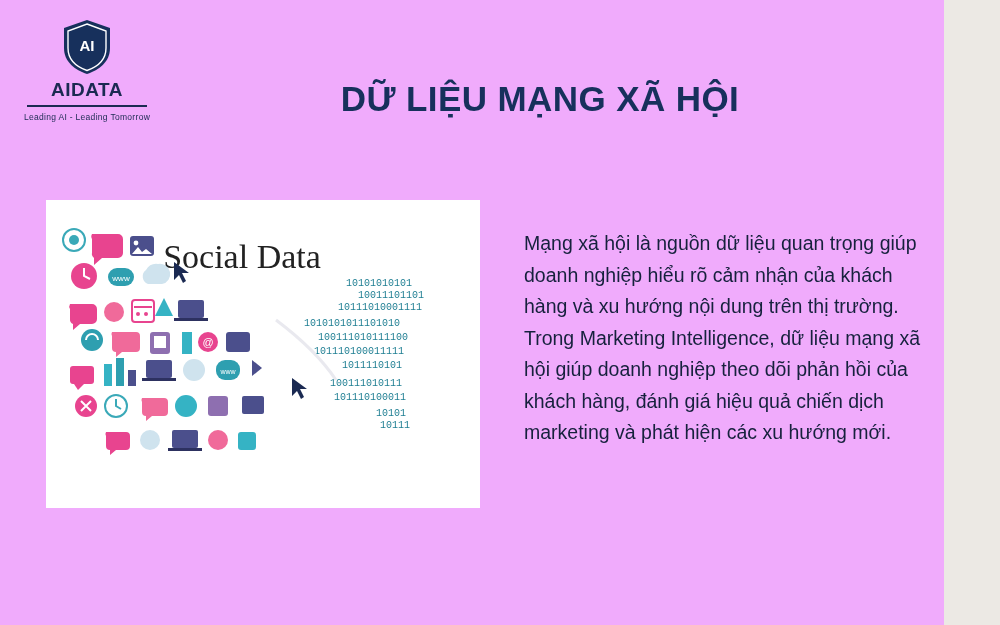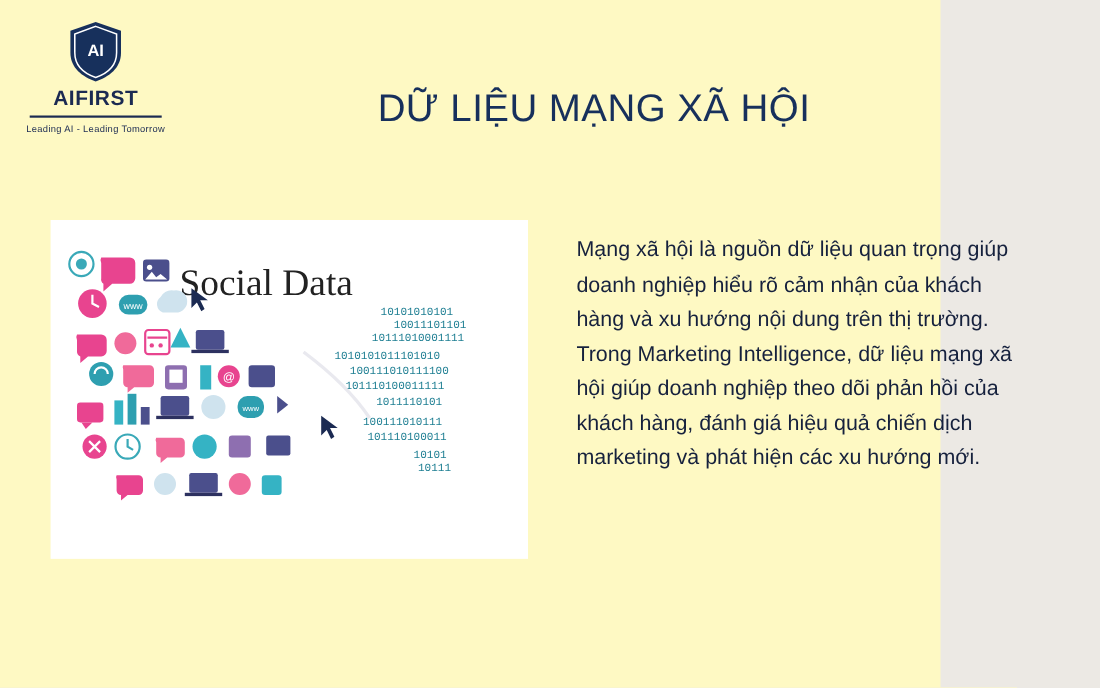--- a/index.html
+++ b/index.html
@@ -8,23 +8,23 @@
   }
   body {
     width: 1000px;
     height: 625px;
     background: #ece9e4;
     font-family: "Liberation Sans", sans-serif;
     overflow: hidden;
   }
   .slide {
     position: relative;
-    width: 855px;
+    width: 944px;
     height: 625px;
-    background: #fef9c3;
+    background: #f0abfc;
   }
 
   
   .logo-block {
     position: absolute;
     left: 22px;
     top: 18px;
     width: 130px;
     text-align: center;
     user-select: none;
@@ -59,21 +59,21 @@
   }
 
   
   .title {
     position: absolute;
     left: 180px;
     top: 52px;
     width: 720px;
     text-align: center;
     color: #17305c;
-    font-weight: normal;
+    font-weight: bold;
     font-size: 35px;
     line-height: 1.36;
     letter-spacing: 0.4px;
   }
   .title .line2 { display: block; }
 
   
   .figure {
     position: absolute;
     left: 46px;
@@ -87,21 +87,21 @@
   .fig-caption-text {
     font-family: "Liberation Serif", serif;
     font-size: 34px;
     fill: #222222;
   }
 
   
   .body-text {
     position: absolute;
     left: 524px;
-    top: 176px;
+    top: 192px;
     width: 404px;
     font-size: 19.5px;
     line-height: 1.62;
     color: #16213d;
     text-align: left;
     margin-top: 36px;
   }
 </style>
 </head>
 <body>
@@ -109,21 +109,21 @@
 <div class="slide">
 
   <div class="logo-block">
     <div class="logo-shield">
       <svg width="52" height="58" viewBox="0 0 52 58">
         <path d="M26 2 L49 10 L49 30 C49 44 38 52 26 56 C14 52 3 44 3 30 L3 10 Z" fill="#17305c"></path>
         <path d="M26 6 L45 13 L45 30 C45 42 36 49 26 52.5 C16 49 7 42 7 30 L7 13 Z" fill="none" stroke="#ffffff" stroke-width="1.4"></path>
         <text x="26" y="33" text-anchor="middle" font-family="Liberation Sans, sans-serif" font-size="15" font-weight="bold" fill="#ffffff">AI</text>
       </svg>
     </div>
-    <div class="logo-word"><span class="first">AI</span><span>FIRST</span></div>
+    <div class="logo-word"><span class="first">AI</span><span>DATA</span></div>
     <div class="logo-rule"></div>
     <div class="logo-tag">Leading AI - Leading Tomorrow</div>
   </div>
 
   <h1 class="title">
     <span>DỮ LIỆU MẠNG XÃ HỘI</span>
   </h1>
 
   <div class="figure">
     <svg width="434" height="308" viewBox="0 0 434 308">

